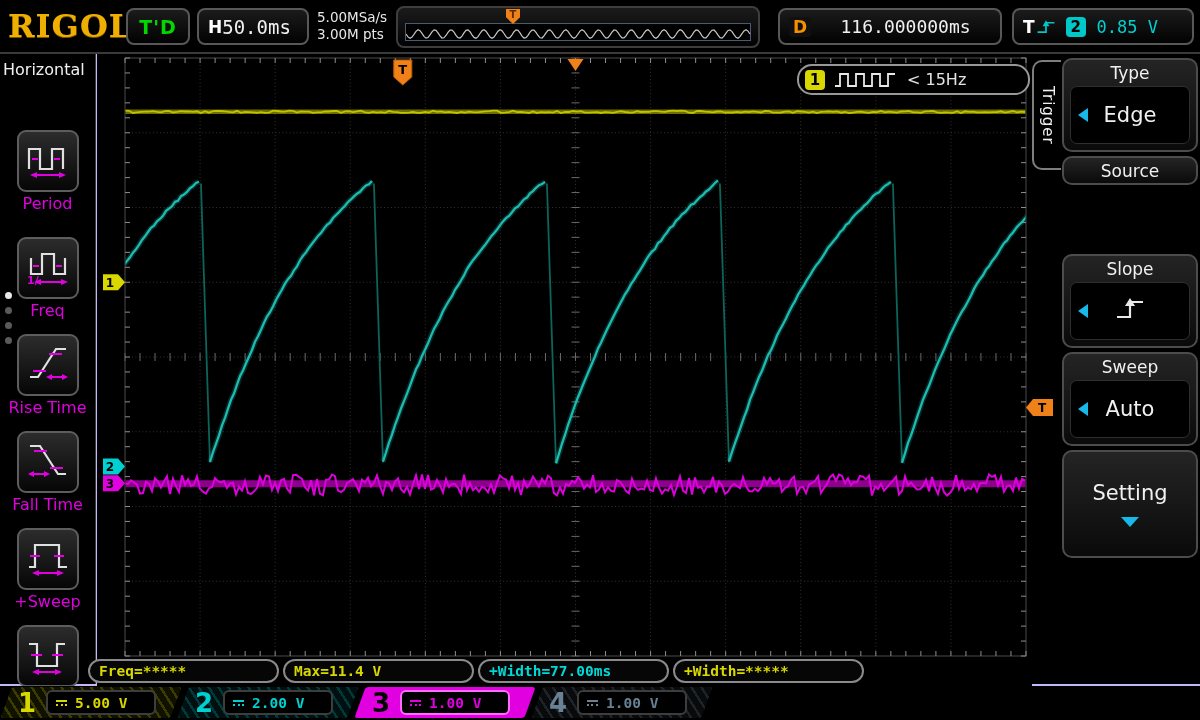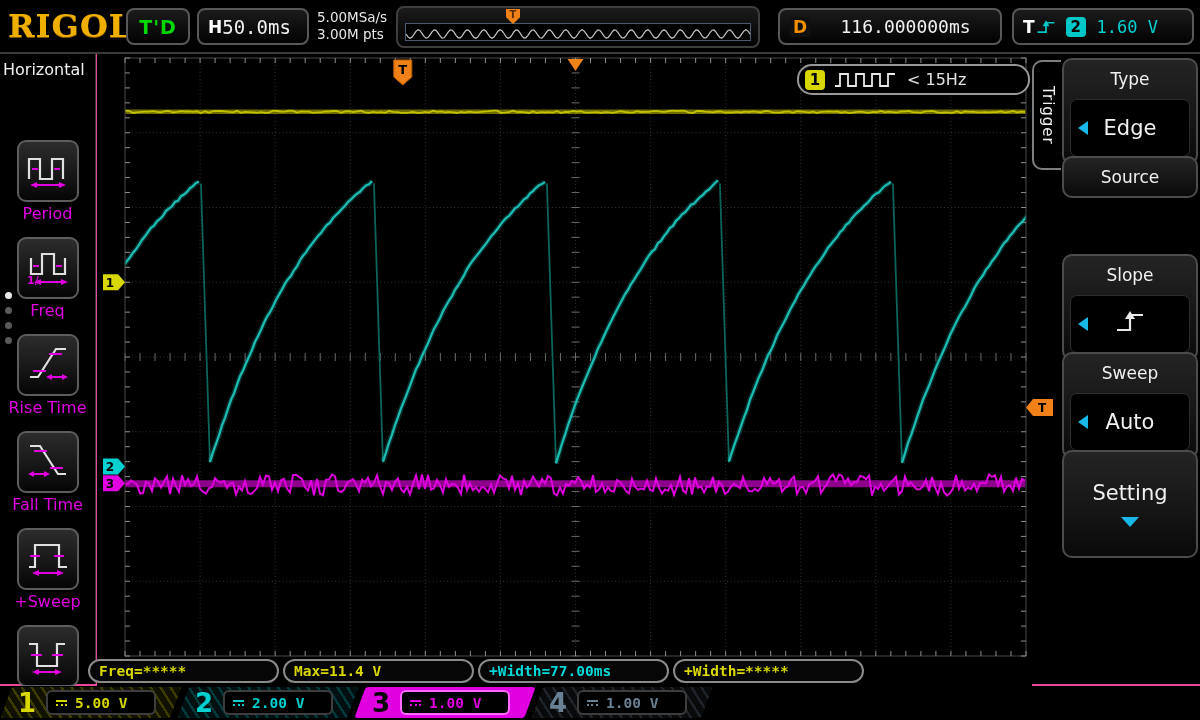--- a/index.html
+++ b/index.html
@@ -1,17 +1,17 @@
 <!DOCTYPE html>
 <html><head>
 <meta charset="utf-8">
 <style>
   *{margin:0;padding:0;box-sizing:border-box}
   html,body{background:#000;width:1200px;height:720px;overflow:hidden}
-  #app{position:absolute;inset:0;width:1200px;height:720px;background:#ec4899;
+  #app{position:absolute;inset:0;width:1200px;height:720px;background:#c4b5fd;
        font-family:"DejaVu Sans",sans-serif;color:#e8e8e8}
   .mono{font-family:"DejaVu Sans Mono",monospace}
 
   
   #top-bar{position:absolute;left:0;top:0;width:1200px;height:54px;background:#000;
            border-bottom:2px solid #3a3a3a;z-index:6}
   .tb-box{position:absolute;top:8px;height:37px;background:linear-gradient(180deg,#1b1b1b,#020202);
           border:2px solid #585858;border-radius:8px;display:flex;align-items:center}
   #logo{position:absolute;left:8px;top:7px;font-family:"DejaVu Serif",serif;font-weight:bold;
         font-size:32px;color:#efaf00;letter-spacing:1px;text-shadow:0 1px 0 #7a5200}
@@ -59,21 +59,21 @@
         clip-path:polygon(0 50%,26% 0,100% 0,100% 100%,26% 100%);display:flex;align-items:center;
         justify-content:center;padding-left:5px;font-size:12px;font-weight:bold;color:#000;z-index:7}
 
   
   #right-menu{position:absolute;left:1032px;top:54px;width:168px;height:630px;background:#000;z-index:5}
   #trig-tab{position:absolute;left:0;top:6px;width:29px;height:110px;border:2px solid #7e7e7e;border-right:none;
         border-radius:10px 0 0 10px;background:#000;display:flex;align-items:center;justify-content:center}
   #trig-tab span{writing-mode:vertical-rl;font-size:15px;color:#f0f0f0;letter-spacing:1px}
   .rm-group{position:absolute;left:30px;width:136px;border:2px solid #4c4c4c;border-radius:10px;
         background:linear-gradient(180deg,#242424,#0a0a0a)}
-  .rm-label{height:38px;display:flex;align-items:center;justify-content:center;font-size:17px;color:#f0f0f0}
+  .rm-label{height:25px;display:flex;align-items:center;justify-content:center;font-size:17px;color:#f0f0f0}
   .rm-value{position:relative;margin:1px 6px 6px 6px;height:58px;background:#000;border:1px solid #2e2e2e;
         border-radius:7px;display:flex;align-items:center;justify-content:center;font-size:21px;color:#f0f0f0}
   .arr-left{position:absolute;left:7px;top:50%;margin-top:-7px;width:0;height:0;
         border-top:7px solid transparent;border-bottom:7px solid transparent;border-right:10px solid #18b8e8}
   .rm-big{height:104px;display:flex;flex-direction:column;align-items:center;justify-content:center;gap:12px}
   .rm-big .big-lbl{font-size:21px;color:#f0f0f0}
   .arr-down{width:0;height:0;border-left:9px solid transparent;border-right:9px solid transparent;
         border-top:10px solid #18b8e8}
 
   
@@ -123,28 +123,28 @@
       <span class="dlbl">D</span>
       <span class="dval mono">116.000000ms</span>
     </div>
     <div class="tb-box" id="t-box">
       <span class="tlbl">T</span>
       <svg width="22" height="20" viewBox="0 0 26 20">
         <path d="M3 16 H13 V5 H23" fill="none" stroke="#00c8c8" stroke-width="2"></path>
         <polygon points="13,2 9,9 17,9" fill="#00c8c8"></polygon>
       </svg>
       <span class="tchip">2</span>
-      <span class="tval mono">1.60 V</span>
+      <span class="tval mono">0.85 V</span>
     </div>
   </header>
 
   <aside id="left-menu">
     <div id="lm-title">Horizontal</div>
     <div id="lm-items">
-        <div class="lm-item" style="top: 86px;">
+        <div class="lm-item" style="top: 76px;">
           <div class="lm-btn">
             <span><svg width="46" height="44" viewBox="0 0 46 44">
                 <path d="M4 32 V12 H15 V32 H27 V12 H38 V32" fill="none" stroke="#e0e0e0" stroke-width="2.2"></path>
                 <path d="M7 22 H13 M29 22 H35" stroke="#e000e0" stroke-width="2"></path>
                 <path d="M11 38 H35" stroke="#e000e0" stroke-width="2"></path>
                 <polygon points="12,35 12,41 5,38" fill="#e000e0"></polygon>
                 <polygon points="34,35 34,41 41,38" fill="#e000e0"></polygon>
               </svg></span>
           </div>
           <div class="lm-lbl">Period</div>

